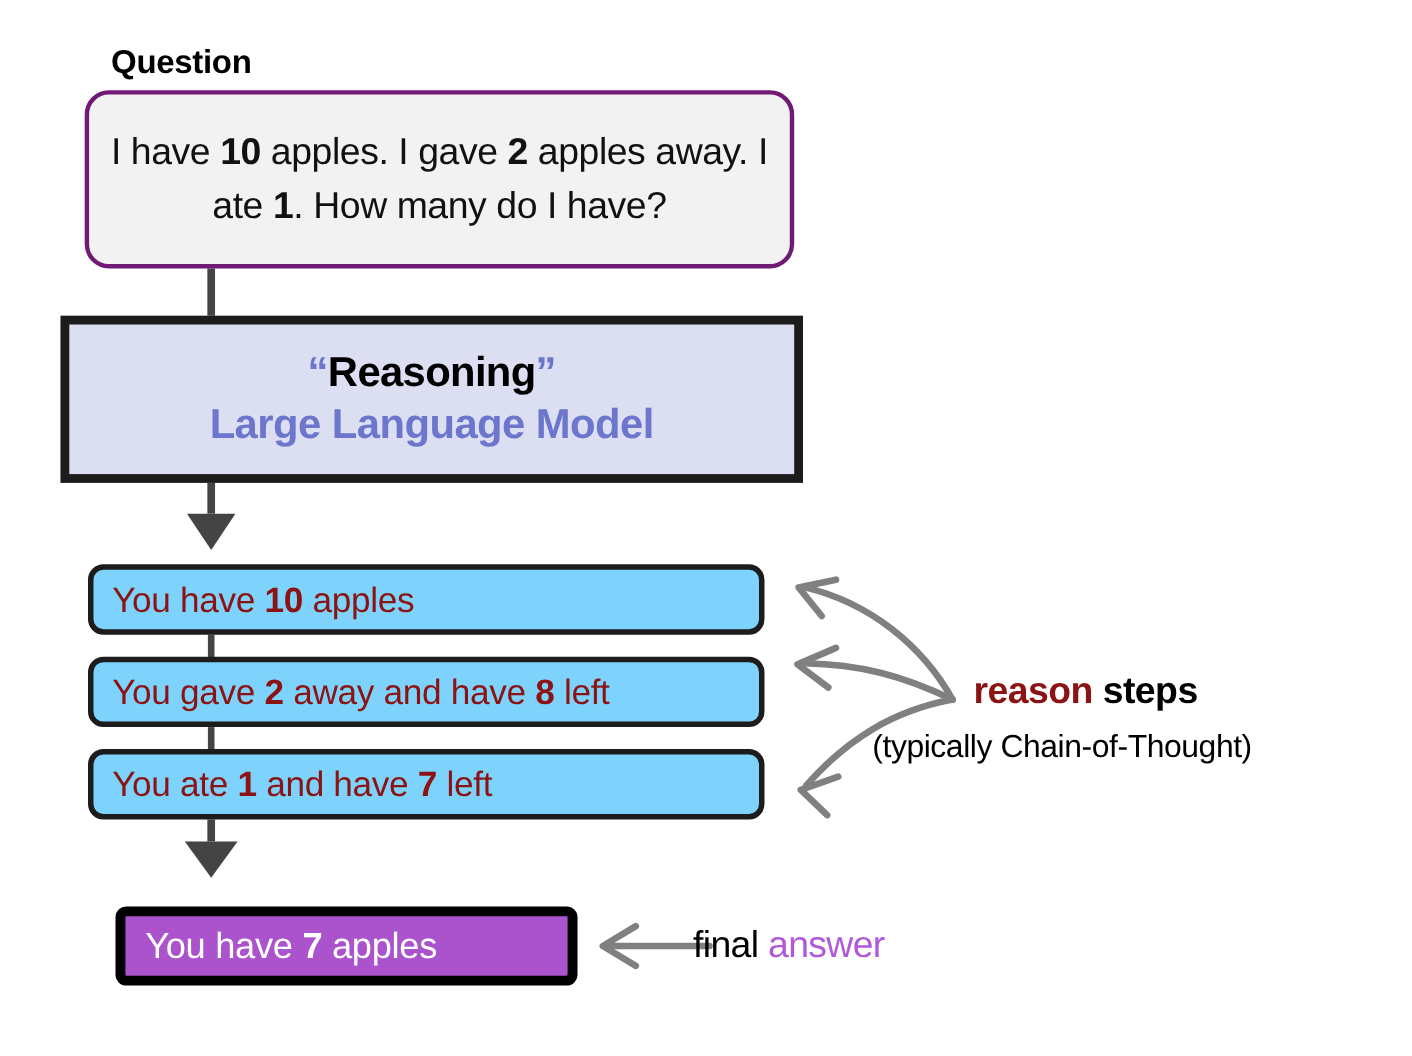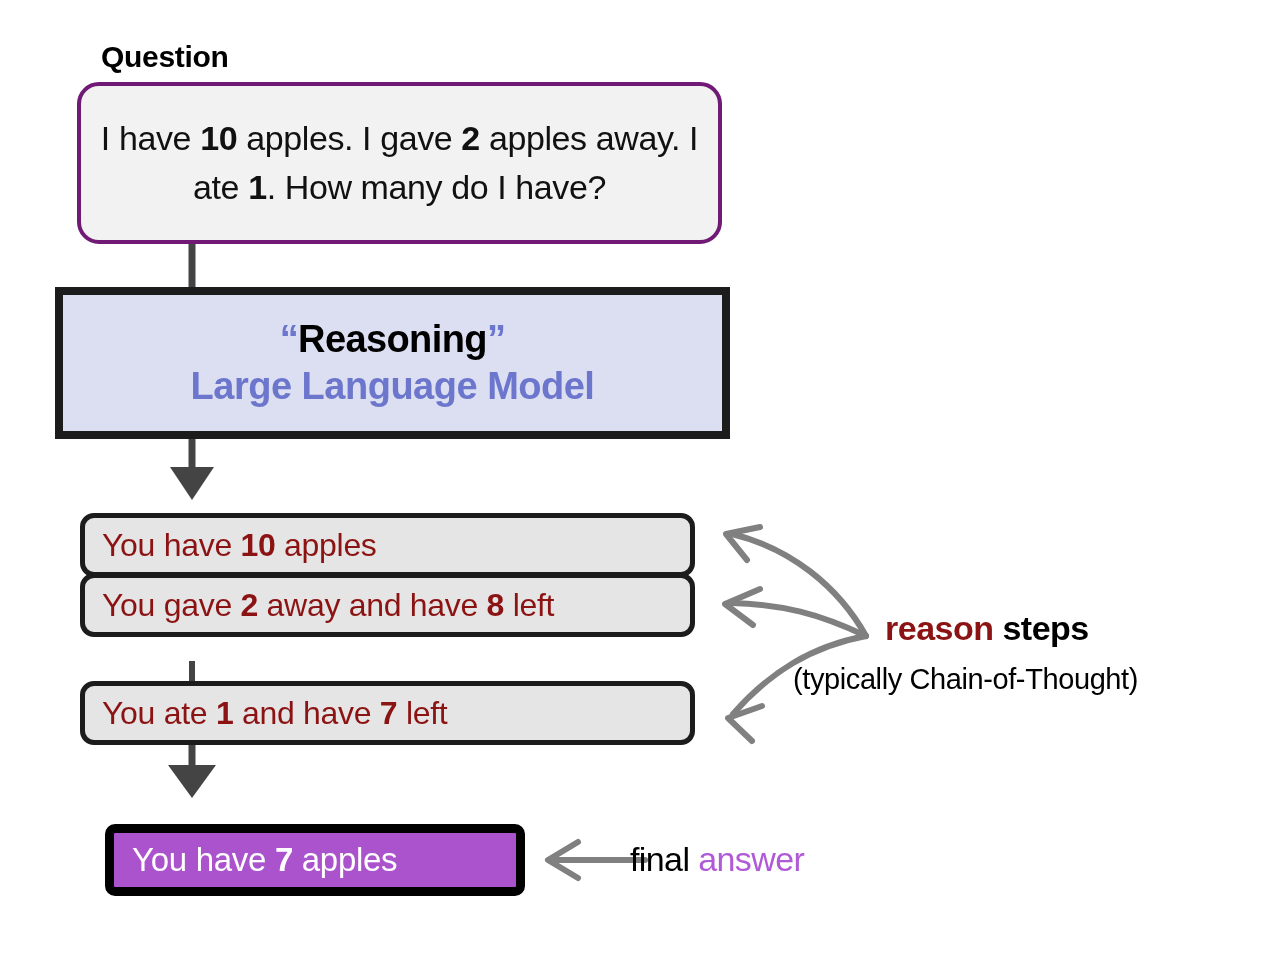--- a/index.html
+++ b/index.html
@@ -89,37 +89,37 @@
     line-height: 46px;
     margin-top: 2px;
   }
 
   
   .step-box {
     left: 80px;
     width: 615px;
     height: 64px;
     box-sizing: border-box;
-    background: #e5e5e5;
+    background: #7dd3fc;
     border: 5px solid #1c1c1c;
     border-radius: 14px;
     display: flex;
     align-items: center;
   }
   .step-text {
     font-size: 32px;
     color: #8c1313;
     letter-spacing: -0.3px;
     padding-left: 17px;
     line-height: 38px;
     white-space: nowrap;
   }
   .step-text b { font-weight: bold; }
   #step-0 { top: 513px; }
-  #step-1 { top: 573px; }
+  #step-1 { top: 597px; }
   #step-2 { top: 681px; }
 
   
   #final-box {
     left: 105px;
     top: 824px;
     width: 420px;
     height: 72px;
     box-sizing: border-box;
     background: #ab52cd;

